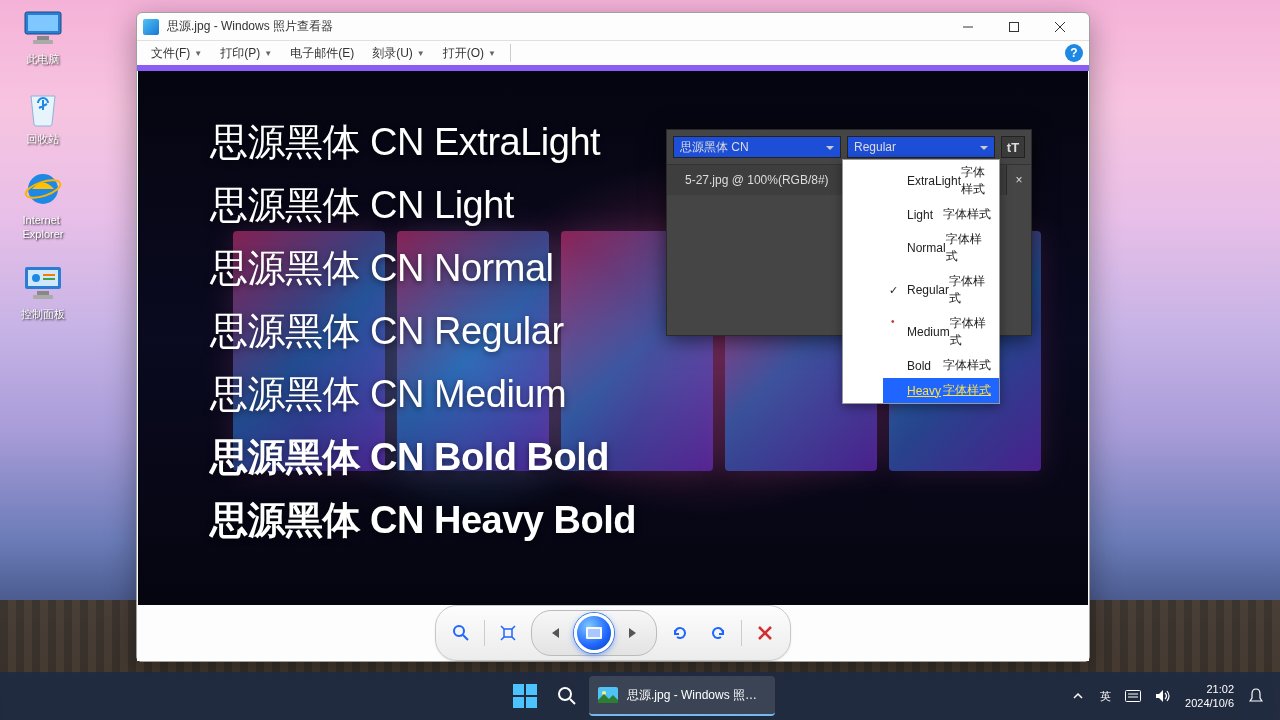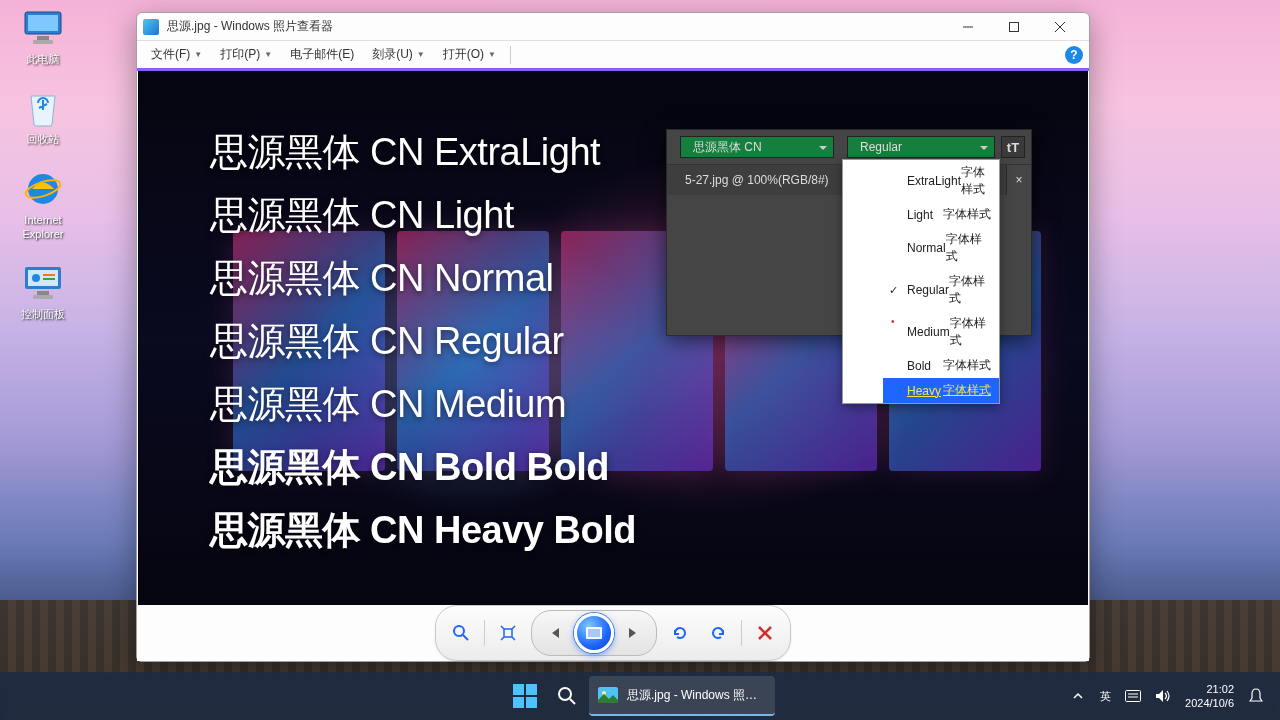--- a/index.html
+++ b/index.html
@@ -6,57 +6,57 @@
 body { width: 1280px; height: 720px; overflow: hidden; position: relative; background: #000; }
 
 
 .wallpaper { position: absolute; inset: 0; background: linear-gradient(180deg,#f5b2d8 0%,#f7c4e0 15%,#e8bfe8 30%,#c8b4e6 45%,#a89cd8 60%,#6b7cb8 75%,#3a4a7a 88%,#1a2540 100%); }
 .wallpaper::after { content:""; position:absolute; bottom:0; left:0; right:0; height:120px; background: repeating-linear-gradient(90deg,#3a2e1f 0 8px,#4a3a28 8px 16px); opacity:.85; }
 
 
 .desktop-icons { position: absolute; top: 8px; left: 8px; display: flex; flex-direction: column; gap: 22px; }
 .desktop-icon { width: 70px; display: flex; flex-direction: column; align-items: center; cursor: pointer; }
 .desktop-icon .glyph { width: 40px; height: 40px; display:flex; align-items:center; justify-content:center; }
-.desktop-icon .label { color:#fff; font-size:11px; text-align:center; text-shadow:1px 1px 2px rgba(0,0,0,.9); margin-top:4px; line-height:1.3; }
+.desktop-icon .label { color:#fff; font-size:11px; text-shadow:1px 1px 2px rgba(0,0,0,.9); margin-top:4px; line-height:1.3; }
 .monitor-svg { width:40px; height:36px; }
 .bin-svg { width:36px; height:40px; }
 .ie-svg { width:38px; height:38px; }
 .cp-svg { width:40px; height:36px; }
 
 
 .window { position:absolute; top:12px; left:136px; width:954px; height:650px; background:#fdfdfd; border:1px solid #a0a0a0; border-radius:6px; box-shadow:0 8px 30px rgba(0,0,0,.35); display:flex; flex-direction:column; }
 .titlebar { height:28px; display:flex; align-items:center; padding:0 6px; border-bottom:1px solid #e0e0e0; }
 .titlebar .app-icon { width:16px; height:16px; background:linear-gradient(135deg,#4fc3f7,#1976d2); border-radius:2px; margin-right:8px; }
 .titlebar .title { font-size:12px; color:#333; flex:1; }
 .win-controls { display:flex; gap:0; }
 .win-btn { width:46px; height:28px; display:flex; align-items:center; justify-content:center; cursor:pointer; }
 .win-btn svg { width:10px; height:10px; }
 
-.menubar { height:30px; display:flex; align-items:center; padding:0 6px; border-bottom:3px solid #8b5cf6; gap:2px; }
+.menubar { height:30px; display:flex; align-items:center; padding:0 6px; border-bottom:6px solid #8b5cf6; gap:2px; }
 .menu-item { padding:3px 8px; font-size:12px; color:#333; cursor:pointer; display:flex; align-items:center; gap:4px; }
 .menu-drop { font-size:8px; color:#666; }
 .menu-sep { width:1px; height:18px; background:#ccc; margin:0 4px; }
 .help-icon { margin-left:auto; width:18px; height:18px; border-radius:50%; background:#1e88e5; color:#fff; font-size:12px; font-weight:bold; display:flex; align-items:center; justify-content:center; cursor:pointer; }
 
 .content { flex:1; background:#000; margin:0 1px; position:relative; overflow:hidden; }
 .photo { position:absolute; inset:0; background:
   radial-gradient(ellipse 400px 300px at 60% 50%, rgba(255,80,150,.35), transparent 60%),
   radial-gradient(ellipse 300px 250px at 35% 55%, rgba(80,200,255,.35), transparent 60%),
   linear-gradient(180deg,#050510 0%,#0a0a20 50%,#050510 100%); }
 .monitors-row { position:absolute; left:10%; right:5%; top:30%; height:45%; display:flex; gap:12px; }
 .fake-monitor { flex:1; background:linear-gradient(135deg,#ff3a8c 0%,#3a8cff 50%,#8c3aff 100%); border-radius:4px; opacity:.5; box-shadow:0 0 30px rgba(255,100,200,.3); }
 
-.font-samples { position:absolute; top:56px; left:72px; display:flex; flex-direction:column; gap:12px; }
+.font-samples { position:absolute; top:46px; left:72px; display:flex; flex-direction:column; gap:12px; }
 .sample { color:#fff; font-size:38px; letter-spacing:-.5px; white-space:nowrap; text-shadow:0 2px 6px rgba(0,0,0,.5); }
 .w100{font-weight:100}.w200{font-weight:200}.w300{font-weight:300}.w400{font-weight:400}.w500{font-weight:500}.w700{font-weight:700}.w900{font-weight:900}
 
 
 .panel { position:absolute; top:58px; right:56px; width:366px; background:#454545; border:1px solid #2a2a2a; box-shadow:0 4px 20px rgba(0,0,0,.6); font-size:12px; color:#ddd; }
 .panel-top { display:flex; align-items:center; padding:6px; gap:6px; border-bottom:1px solid #333; }
-.combo { flex:1; height:22px; background:#15803d; border:1px solid #222; display:flex; align-items:center; padding:0 12px; position:relative;margin-left:7px; }
+.combo { flex:1; height:22px; background:#1d4ed8; border:1px solid #222; display:flex; align-items:center; padding:0 6px; position:relative; }
 .combo::after { content:""; position:absolute; right:6px; top:9px; border:4px solid transparent; border-top-color:#ccc; }
 .type-icon { width:24px; height:22px; background:#3a3a3a; border:1px solid #222; display:flex; align-items:center; justify-content:center; font-weight:bold; font-family:Georgia,serif; font-size:13px; }
 .tab-row { display:flex; align-items:center; padding:0; }
 .tab { flex:1; padding:8px 18px; background:#3e3e3e; border-right:1px solid #2a2a2a; }
 .tab-close { width:24px; text-align:center; padding:8px 0; cursor:pointer; }
 .panel-body { height:140px; background:#454545; }
 
 .dropdown { position:absolute; top:88px; right:88px; width:158px; background:#fff; border:1px solid #999; box-shadow:0 3px 10px rgba(0,0,0,.4); font-size:12px; color:#222; }
 .dd-item { display:flex; align-items:center; padding:4px 8px 4px 24px; position:relative; cursor:pointer;margin-left:40px; }
 .dd-item .style { margin-left:auto; }

